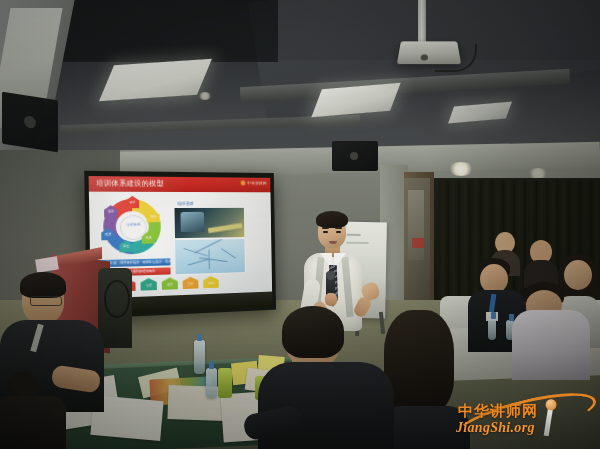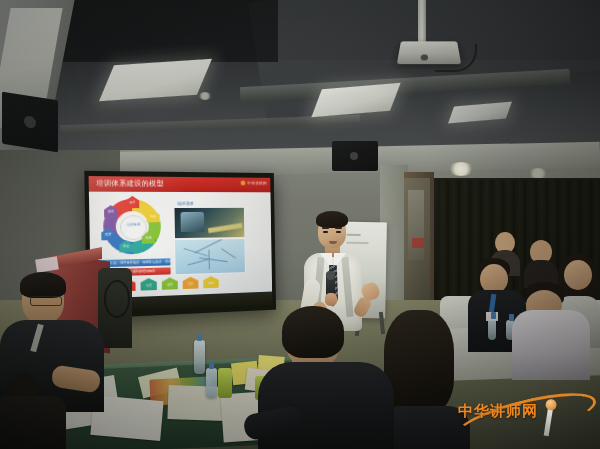--- a/index.html
+++ b/index.html
@@ -844,15 +844,16 @@
     <div class="arm"></div>
   </div>
 
   <div class="warm"></div>
   <div class="vignette"></div>
 
   <div class="watermark">
     <div class="wm-swoosh"></div>
     <div class="wm-cn">中华讲师网</div>
     <div class="wm-pin"></div>
+    <div class="wm-en">JiangShi.org</div>
   </div>
 
 </div>
 
 </body></html>

